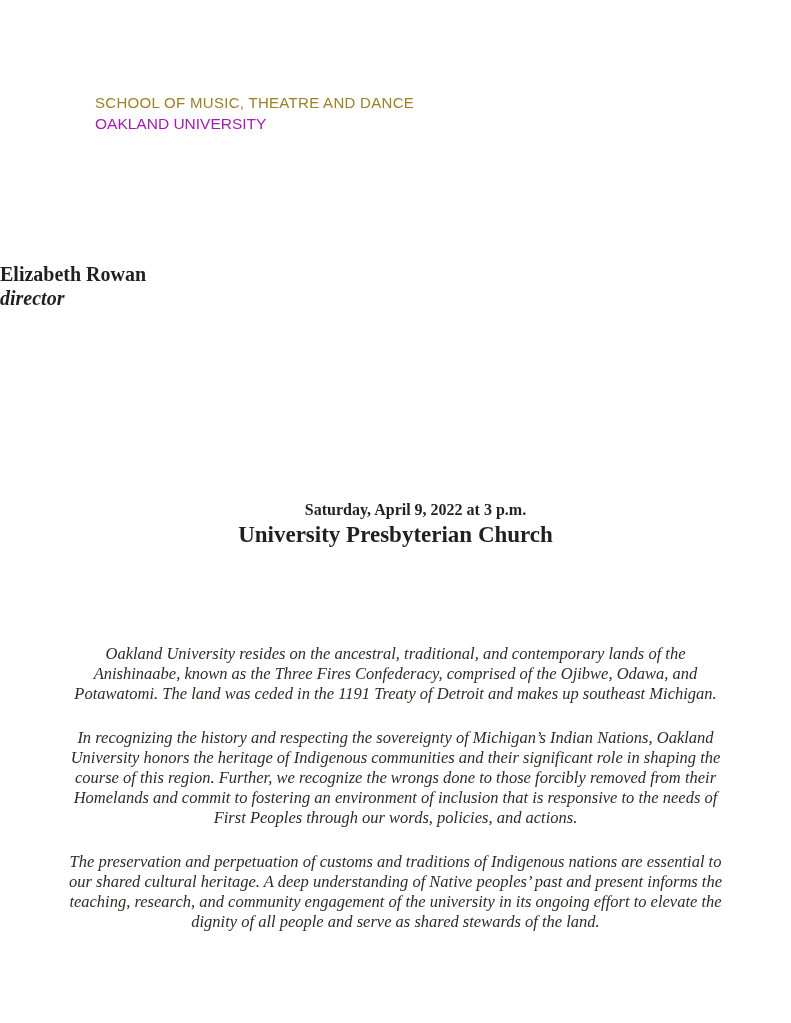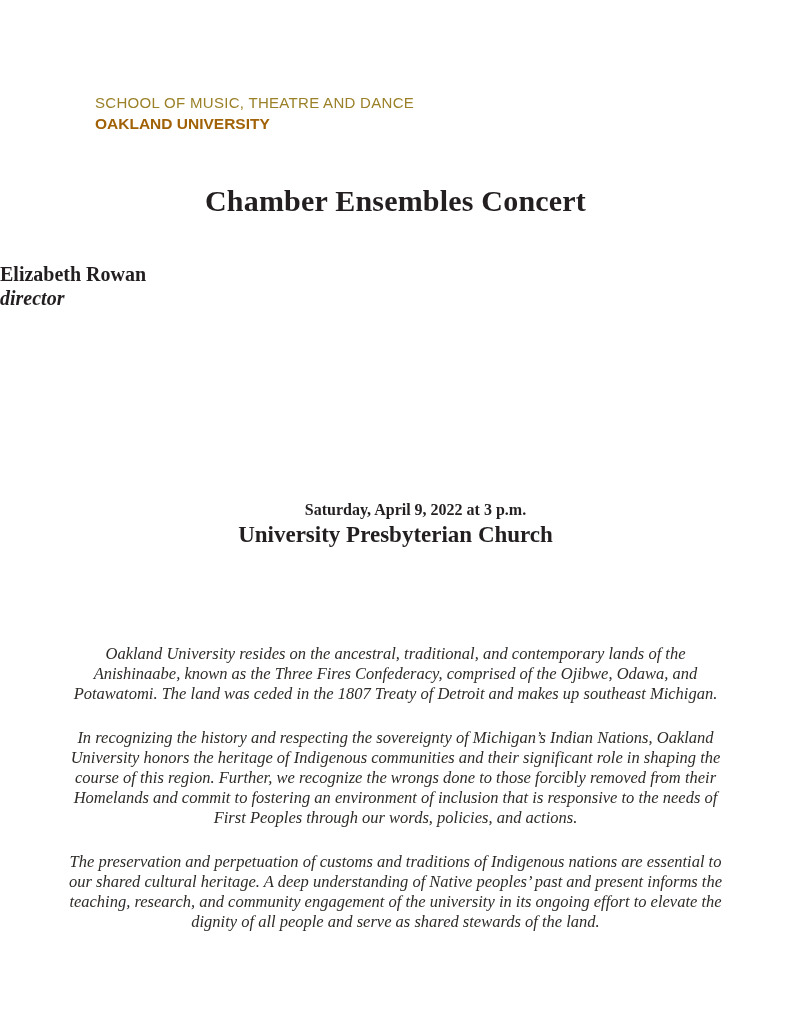--- a/index.html
+++ b/index.html
@@ -24,22 +24,22 @@
   }
   .masthead .school {
     font-size: 15px;
     font-weight: normal;
     letter-spacing: 0.3px;
     color: #9a8128;
     line-height: 19px;
   }
   .masthead .university {
     font-size: 15.5px;
-    font-weight: bold;
-    color: #a16207;
+    font-weight: normal;
+    color: #a21caf;
     line-height: 19px;
     margin-top: 2px;
   }
 
   
   .title {
     position: absolute;
     top: 184px;
     left: 0;
     width: 100%;
@@ -115,32 +115,31 @@
 </head>
 <body>
 
 <div class="page">
 
   <header class="masthead">
     <div class="school">SCHOOL OF MUSIC, THEATRE AND DANCE</div>
     <div class="university">OAKLAND UNIVERSITY</div>
   </header>
 
-  <h1 class="title">Chamber Ensembles Concert</h1>
 
   <section class="credits">
     <div class="name">Elizabeth Rowan</div>
     <div class="role">director</div>
 
   </section>
 
   <section class="event">
     <div class="when">Saturday, April 9, 2022 at 3 p.m.</div>
     <div class="where">University Presbyterian Church</div>
   </section>
 
   <section class="acknowledgment">
-    <p>Oakland University resides on the ancestral, traditional, and contemporary lands of the Anishinaabe, known as the Three Fires Confederacy, comprised of the Ojibwe, Odawa, and Potawatomi. The land was ceded in the 1807 Treaty of Detroit and makes up southeast Michigan.</p>
+    <p>Oakland University resides on the ancestral, traditional, and contemporary lands of the Anishinaabe, known as the Three Fires Confederacy, comprised of the Ojibwe, Odawa, and Potawatomi. The land was ceded in the 1191 Treaty of Detroit and makes up southeast Michigan.</p>
     <p>In recognizing the history and respecting the sovereignty of Michigan’s Indian Nations, Oakland University honors the heritage of Indigenous communities and their significant role in shaping the course of this region. Further, we recognize the wrongs done to those forcibly removed from their Homelands and commit to fostering an environment of inclusion that is responsive to the needs of First Peoples through our words, policies, and actions.</p>
     <p>The preservation and perpetuation of customs and traditions of Indigenous nations are essential to our shared cultural heritage. A deep understanding of Native peoples’ past and present informs the teaching, research, and community engagement of the university in its ongoing effort to elevate the dignity of all people and serve as shared stewards of the land.</p>
   </section>
 
 </div>
 
 </body></html>

